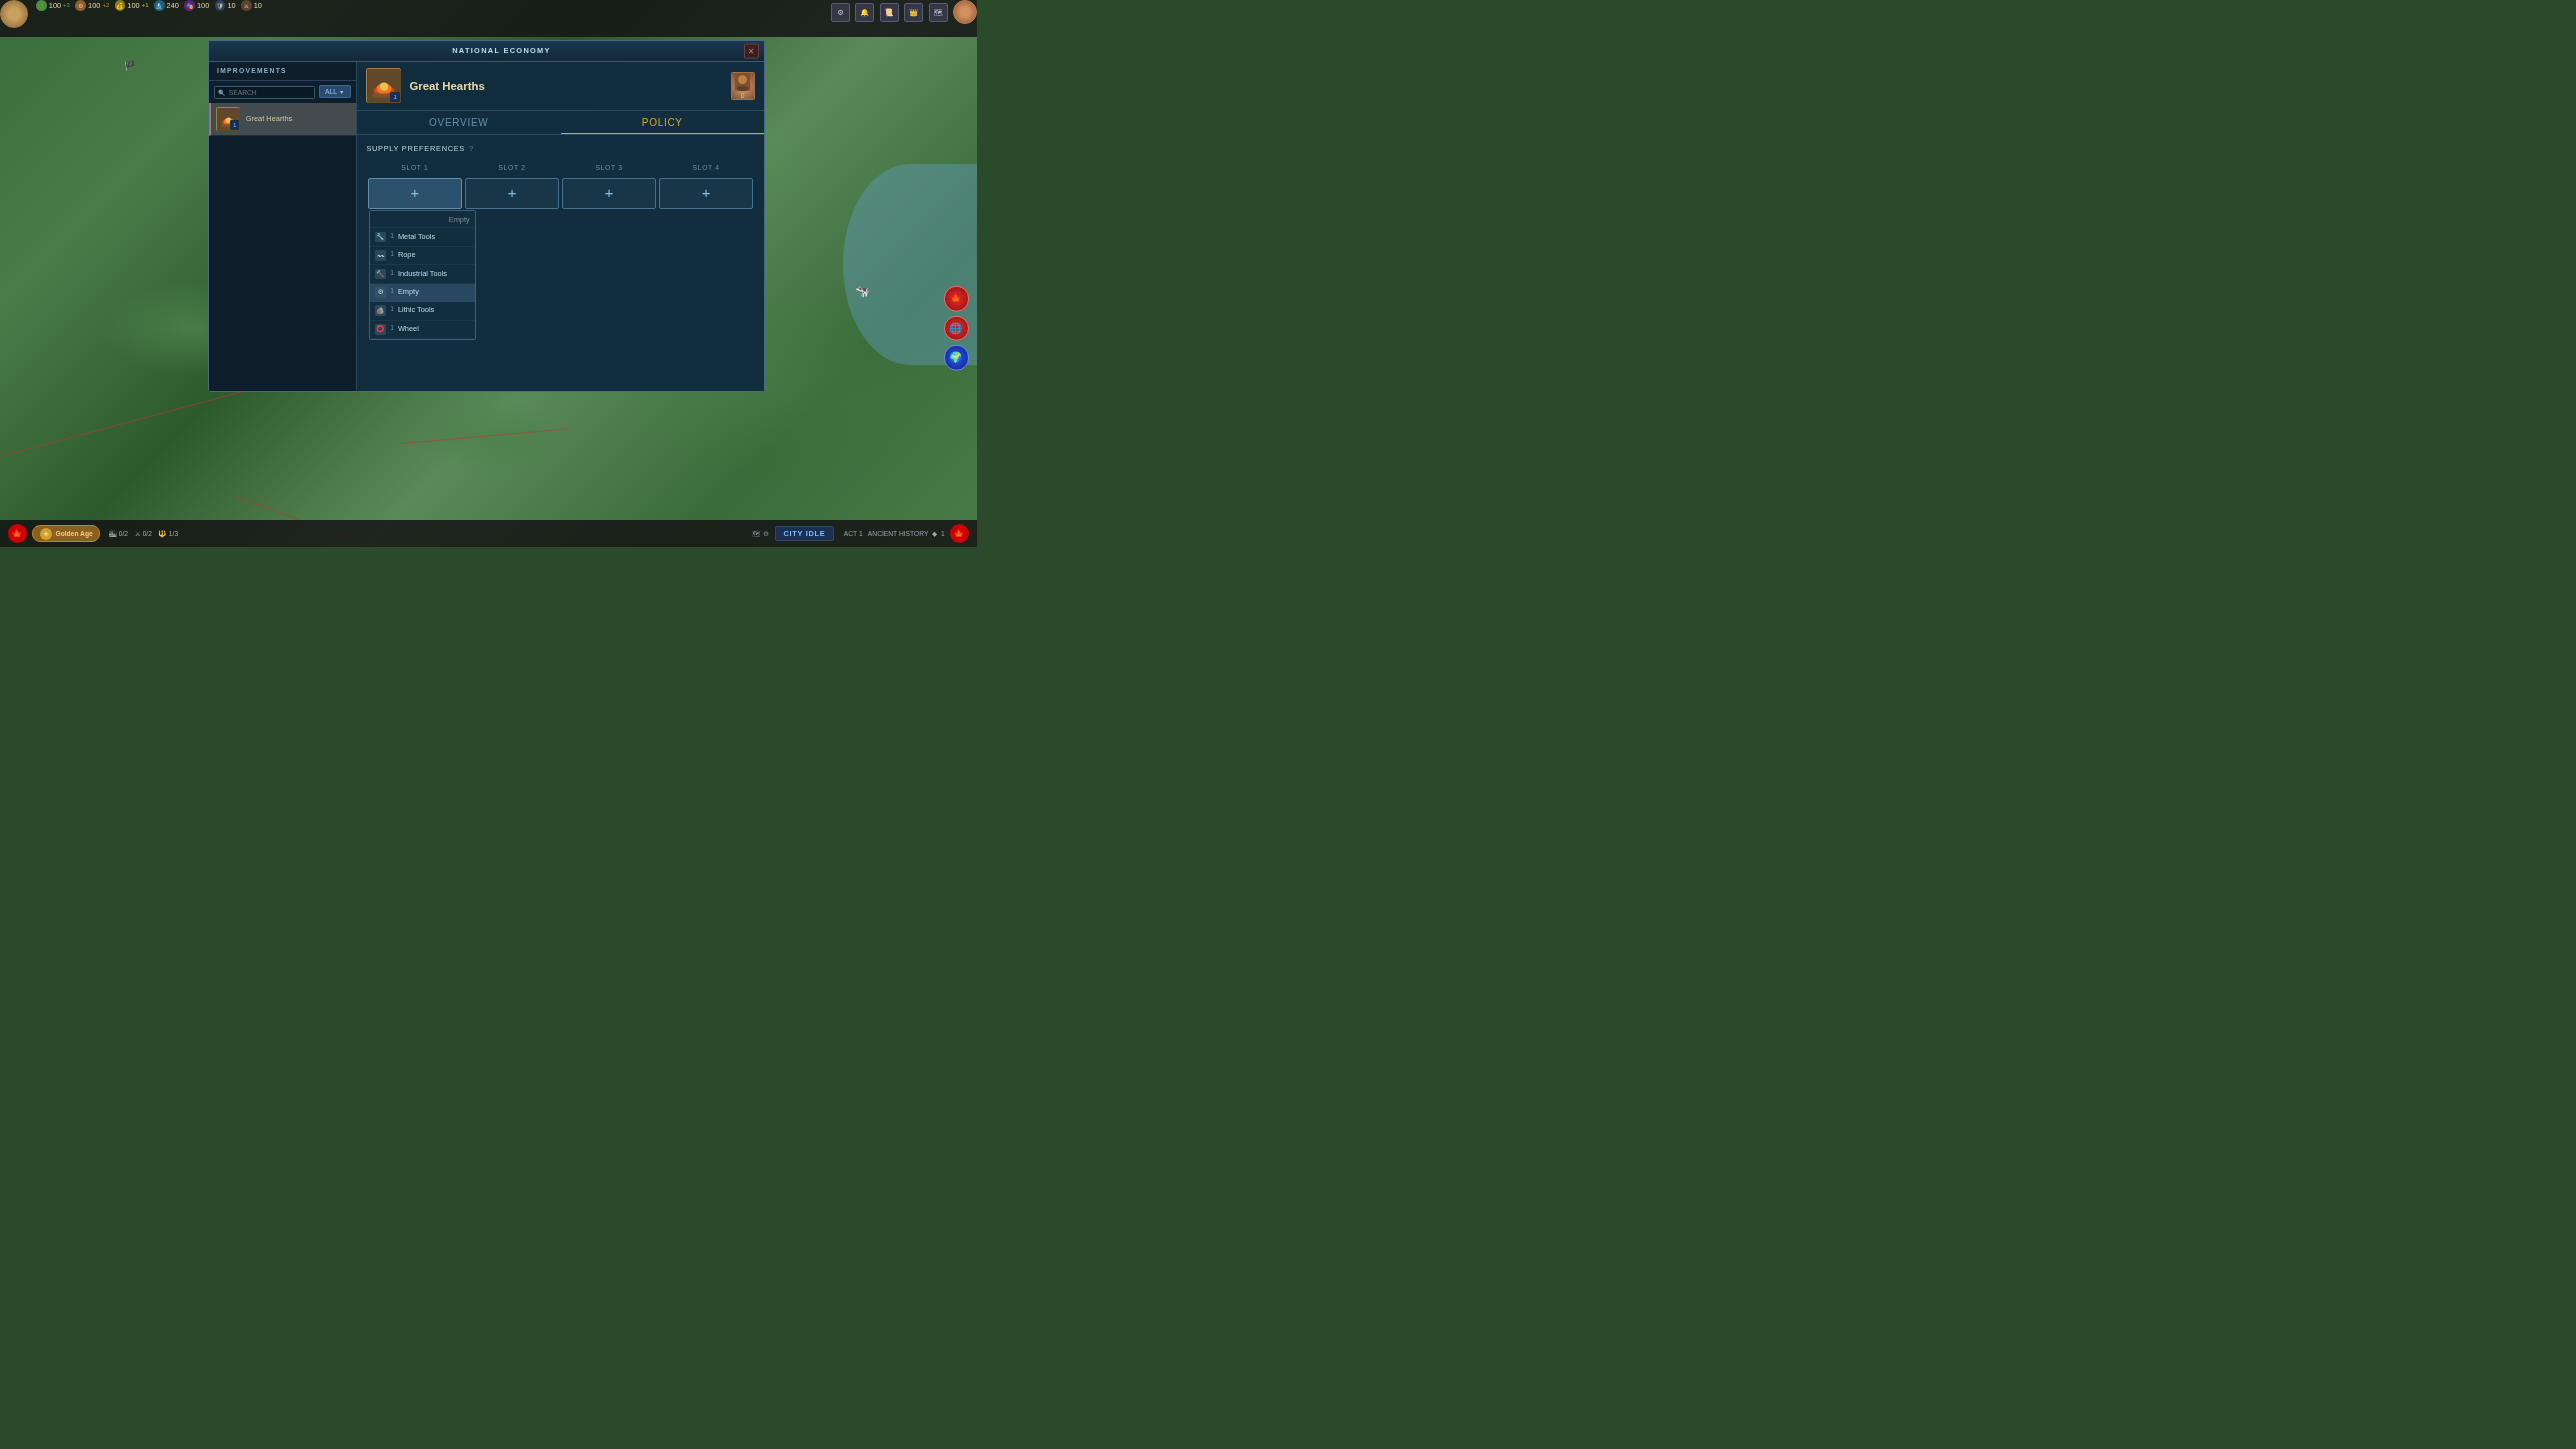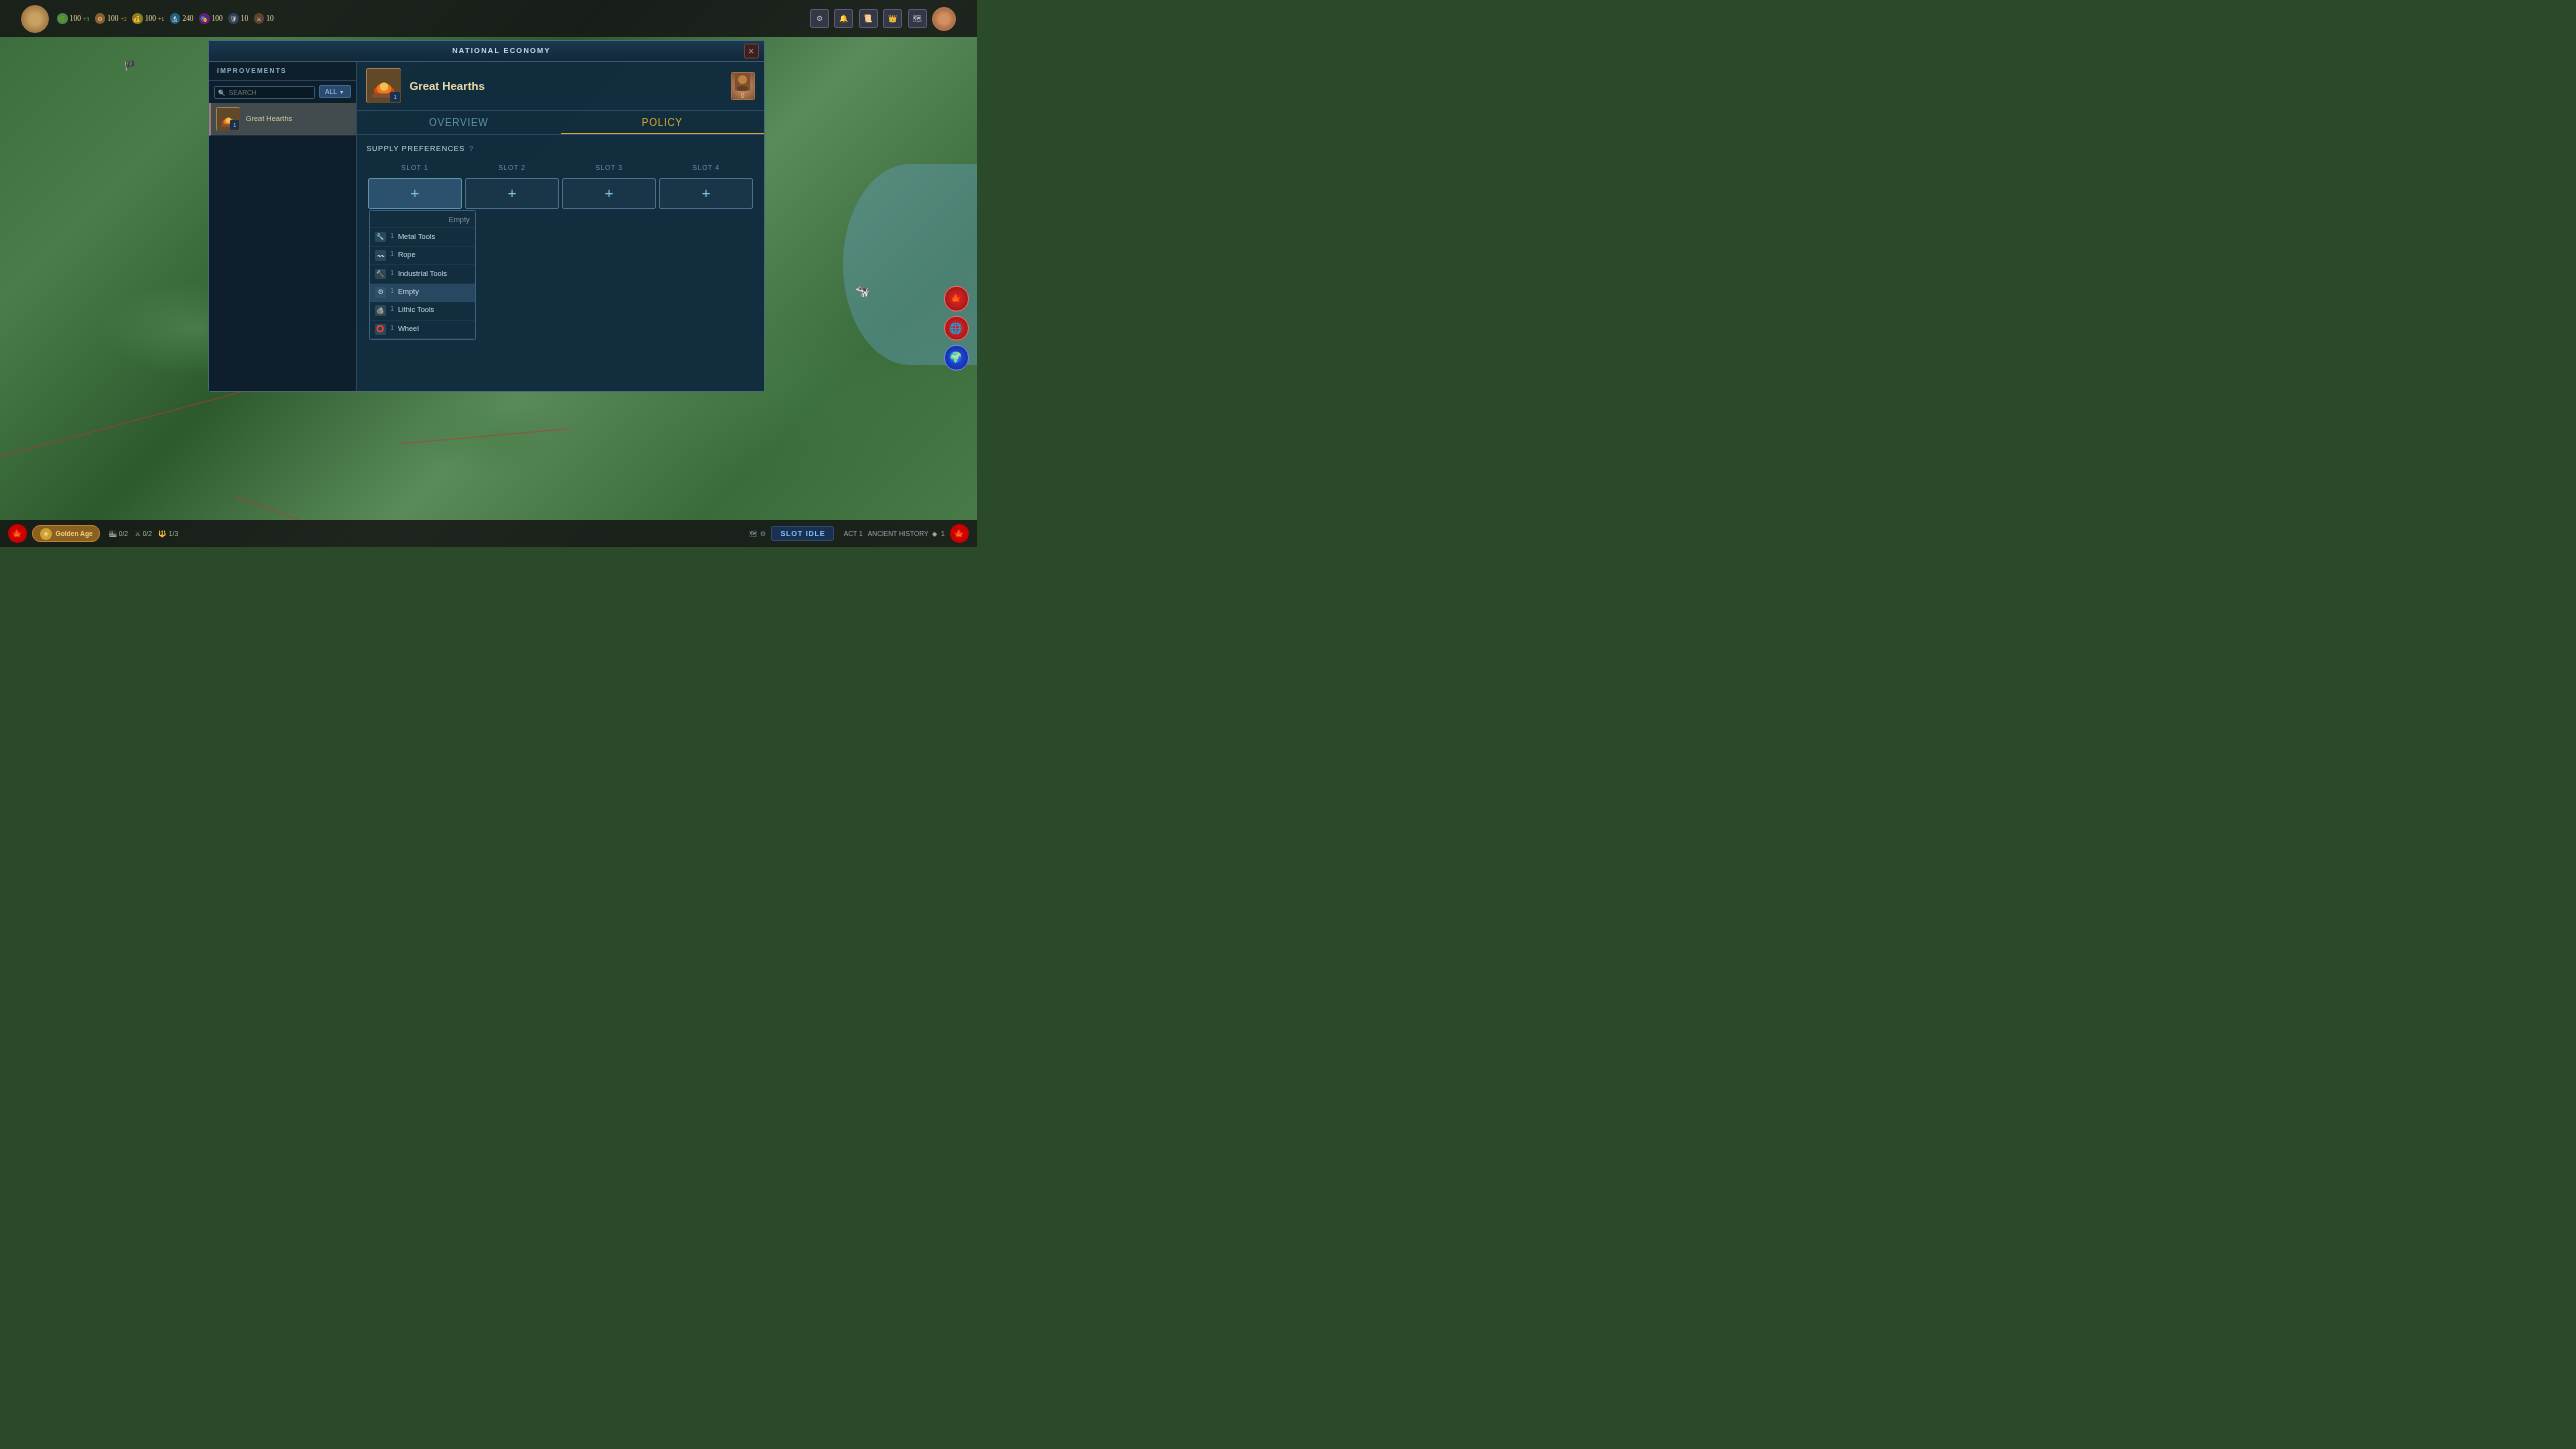--- a/index.html
+++ b/index.html
@@ -41,25 +41,24 @@
 
     
     .top-hud {
       position: absolute;
       top: 0;
       left: 0;
       right: 0;
       height: 37px;
       background: rgba(20,20,20,0.85);
       display: flex;
-      align-items: center;
-      padding: 0 21px;
+      align-items: flex-start;
+      padding: 0 0;
       gap: 2.7px;
       z-index: 100;
-      font-family: Liberation Serif, serif;
     }
     .hud-avatar {
       width: 28px;
       height: 28px;
       border-radius: 50%;
       background: radial-gradient(circle, #c8a060 30%, #8a6030 100%);
       border: 1.3px solid #a08050;
       flex-shrink: 0;
     }
     .hud-resources {
@@ -826,21 +825,21 @@
   <div class="bottom-stats">
     <span>🏙 0/2</span>
     <span>⚔ 0/2</span>
     <span>🔱 1/3</span>
   </div>
   <div class="bottom-right">
     <div style="color:#8090a0;font-size:6.7px;display:flex;align-items:center;gap:2.7px;">
       <span style="cursor:pointer;">🗺</span>
       <span style="cursor:pointer;">⚙</span>
     </div>
-    <div class="city-idle-badge">SLOT IDLE</div>
+    <div class="city-idle-badge">CITY IDLE</div>
     <span class="act-badge">
       <span>ACT 1</span>
       &nbsp;
       <span>ANCIENT HISTORY</span>
       &nbsp;◆&nbsp;
       <span>1</span>
     </span>
     <div class="canada-icon">🍁</div>
   </div>
 </div>

